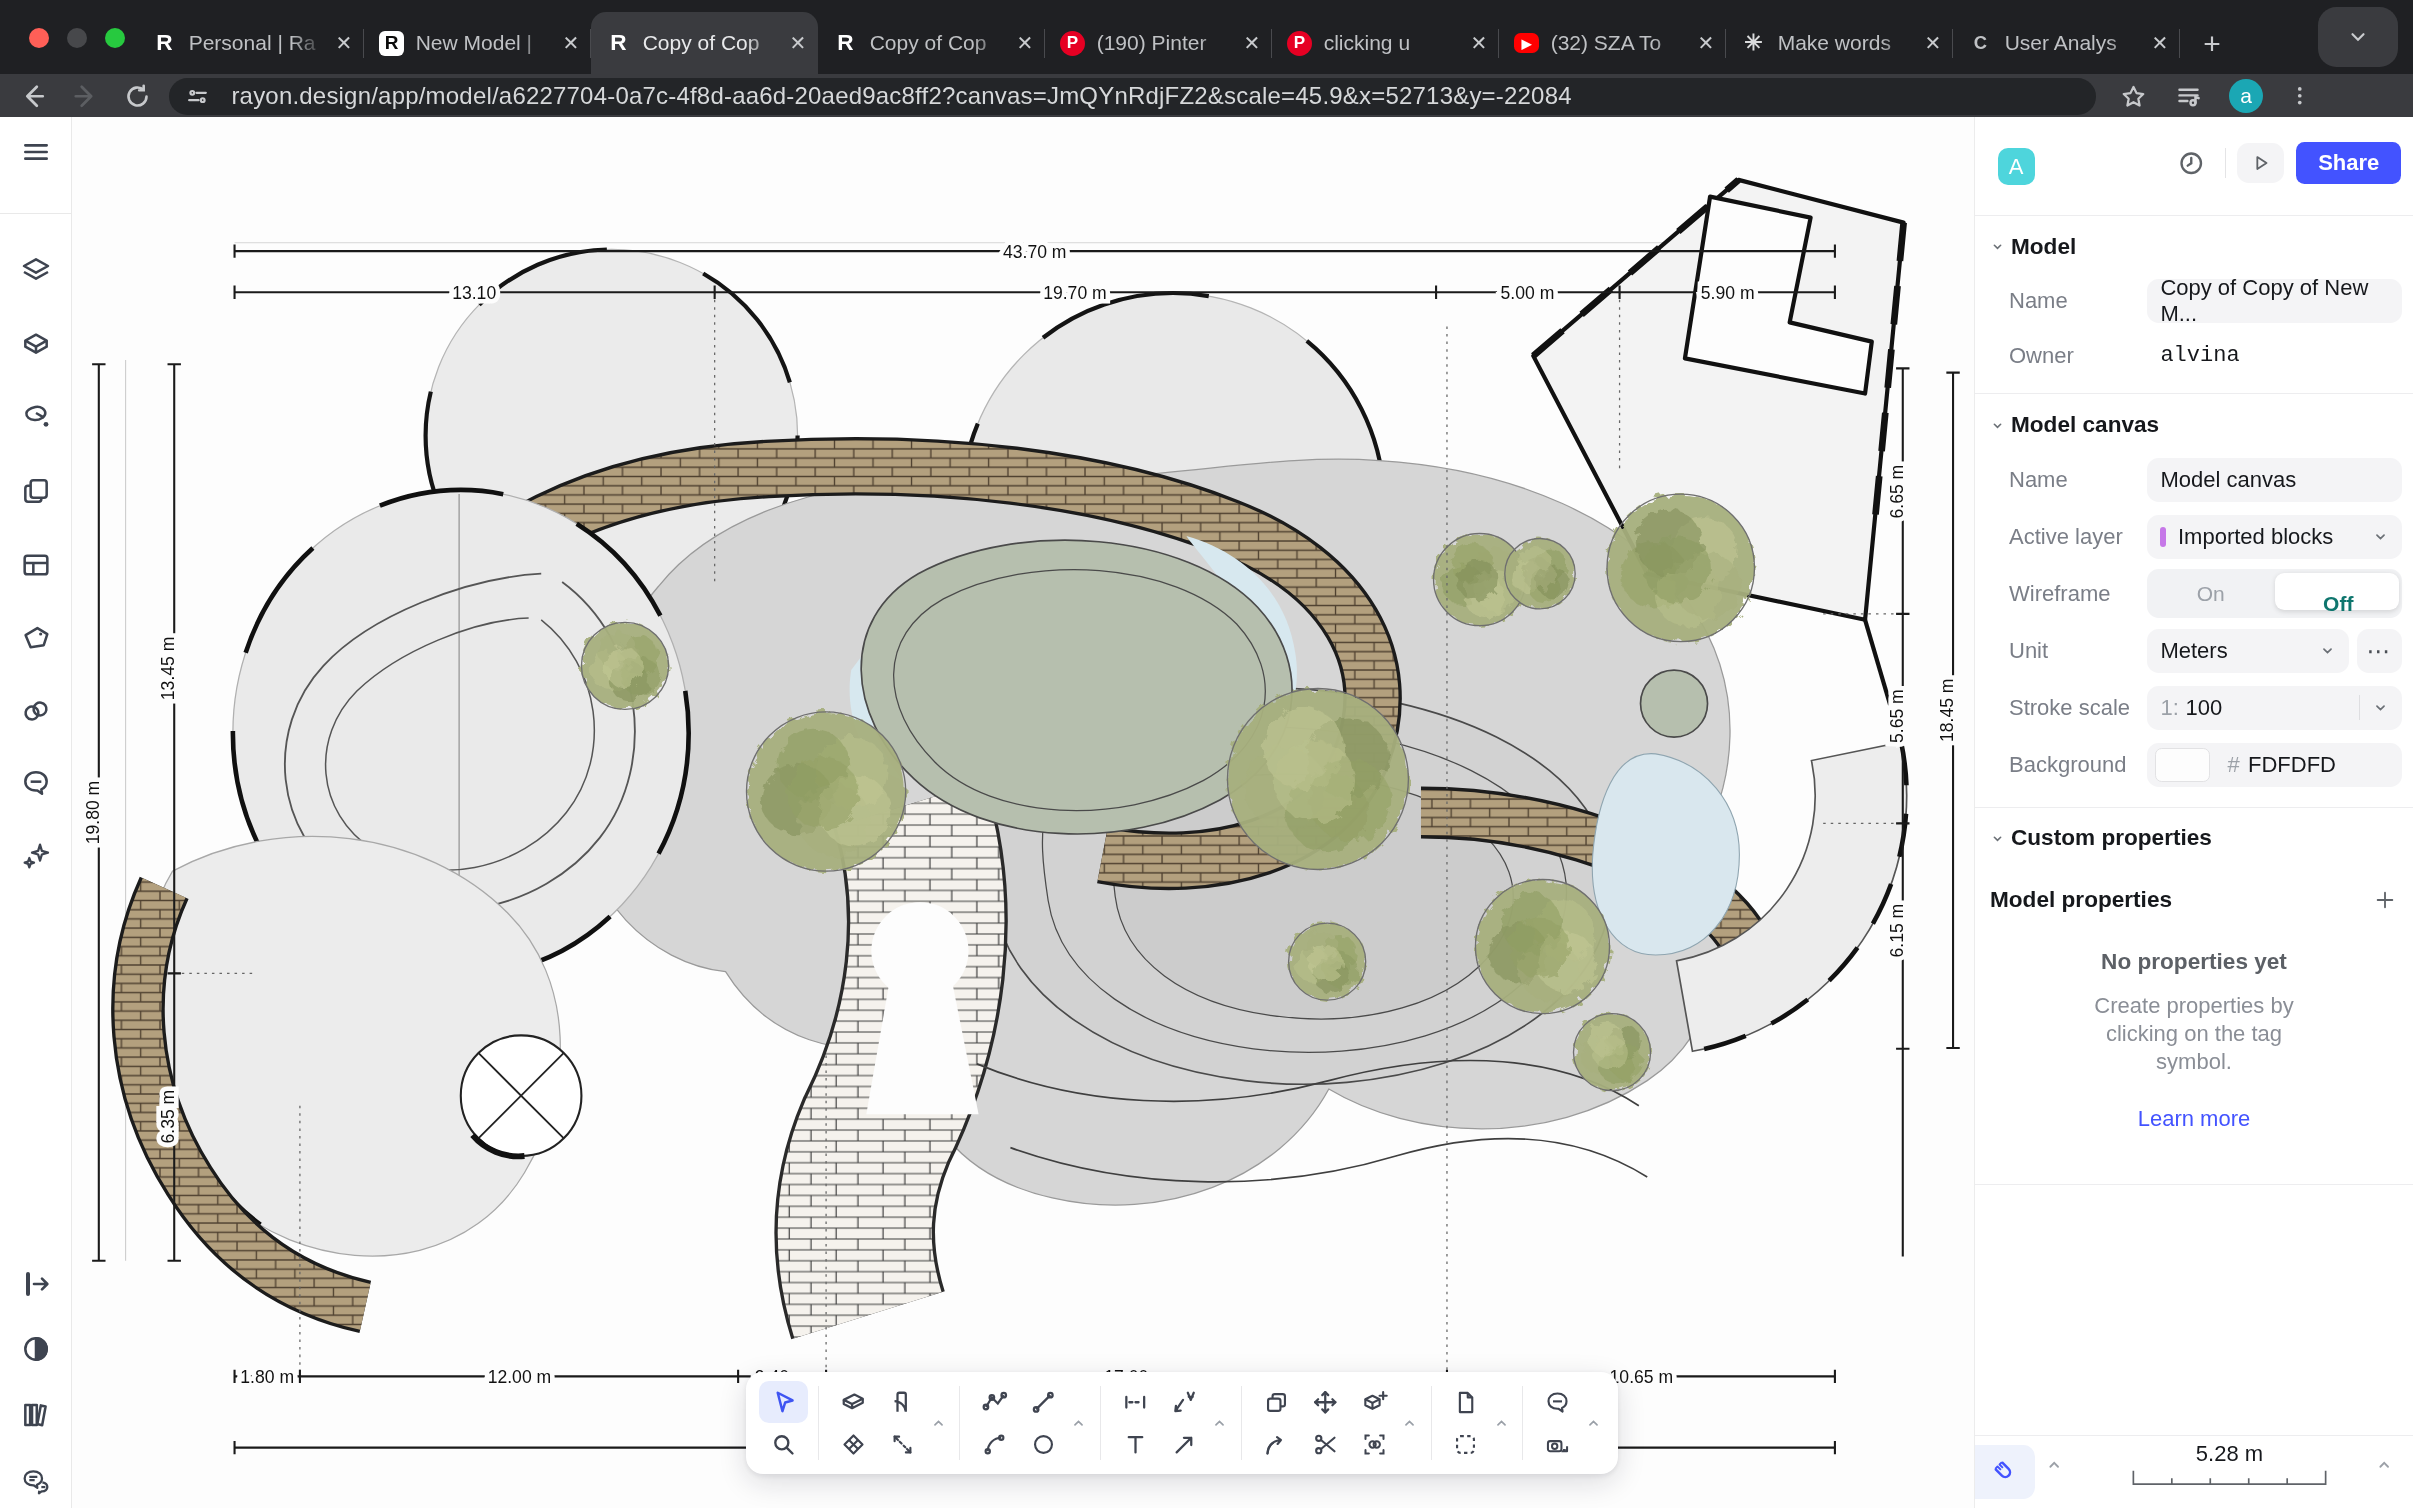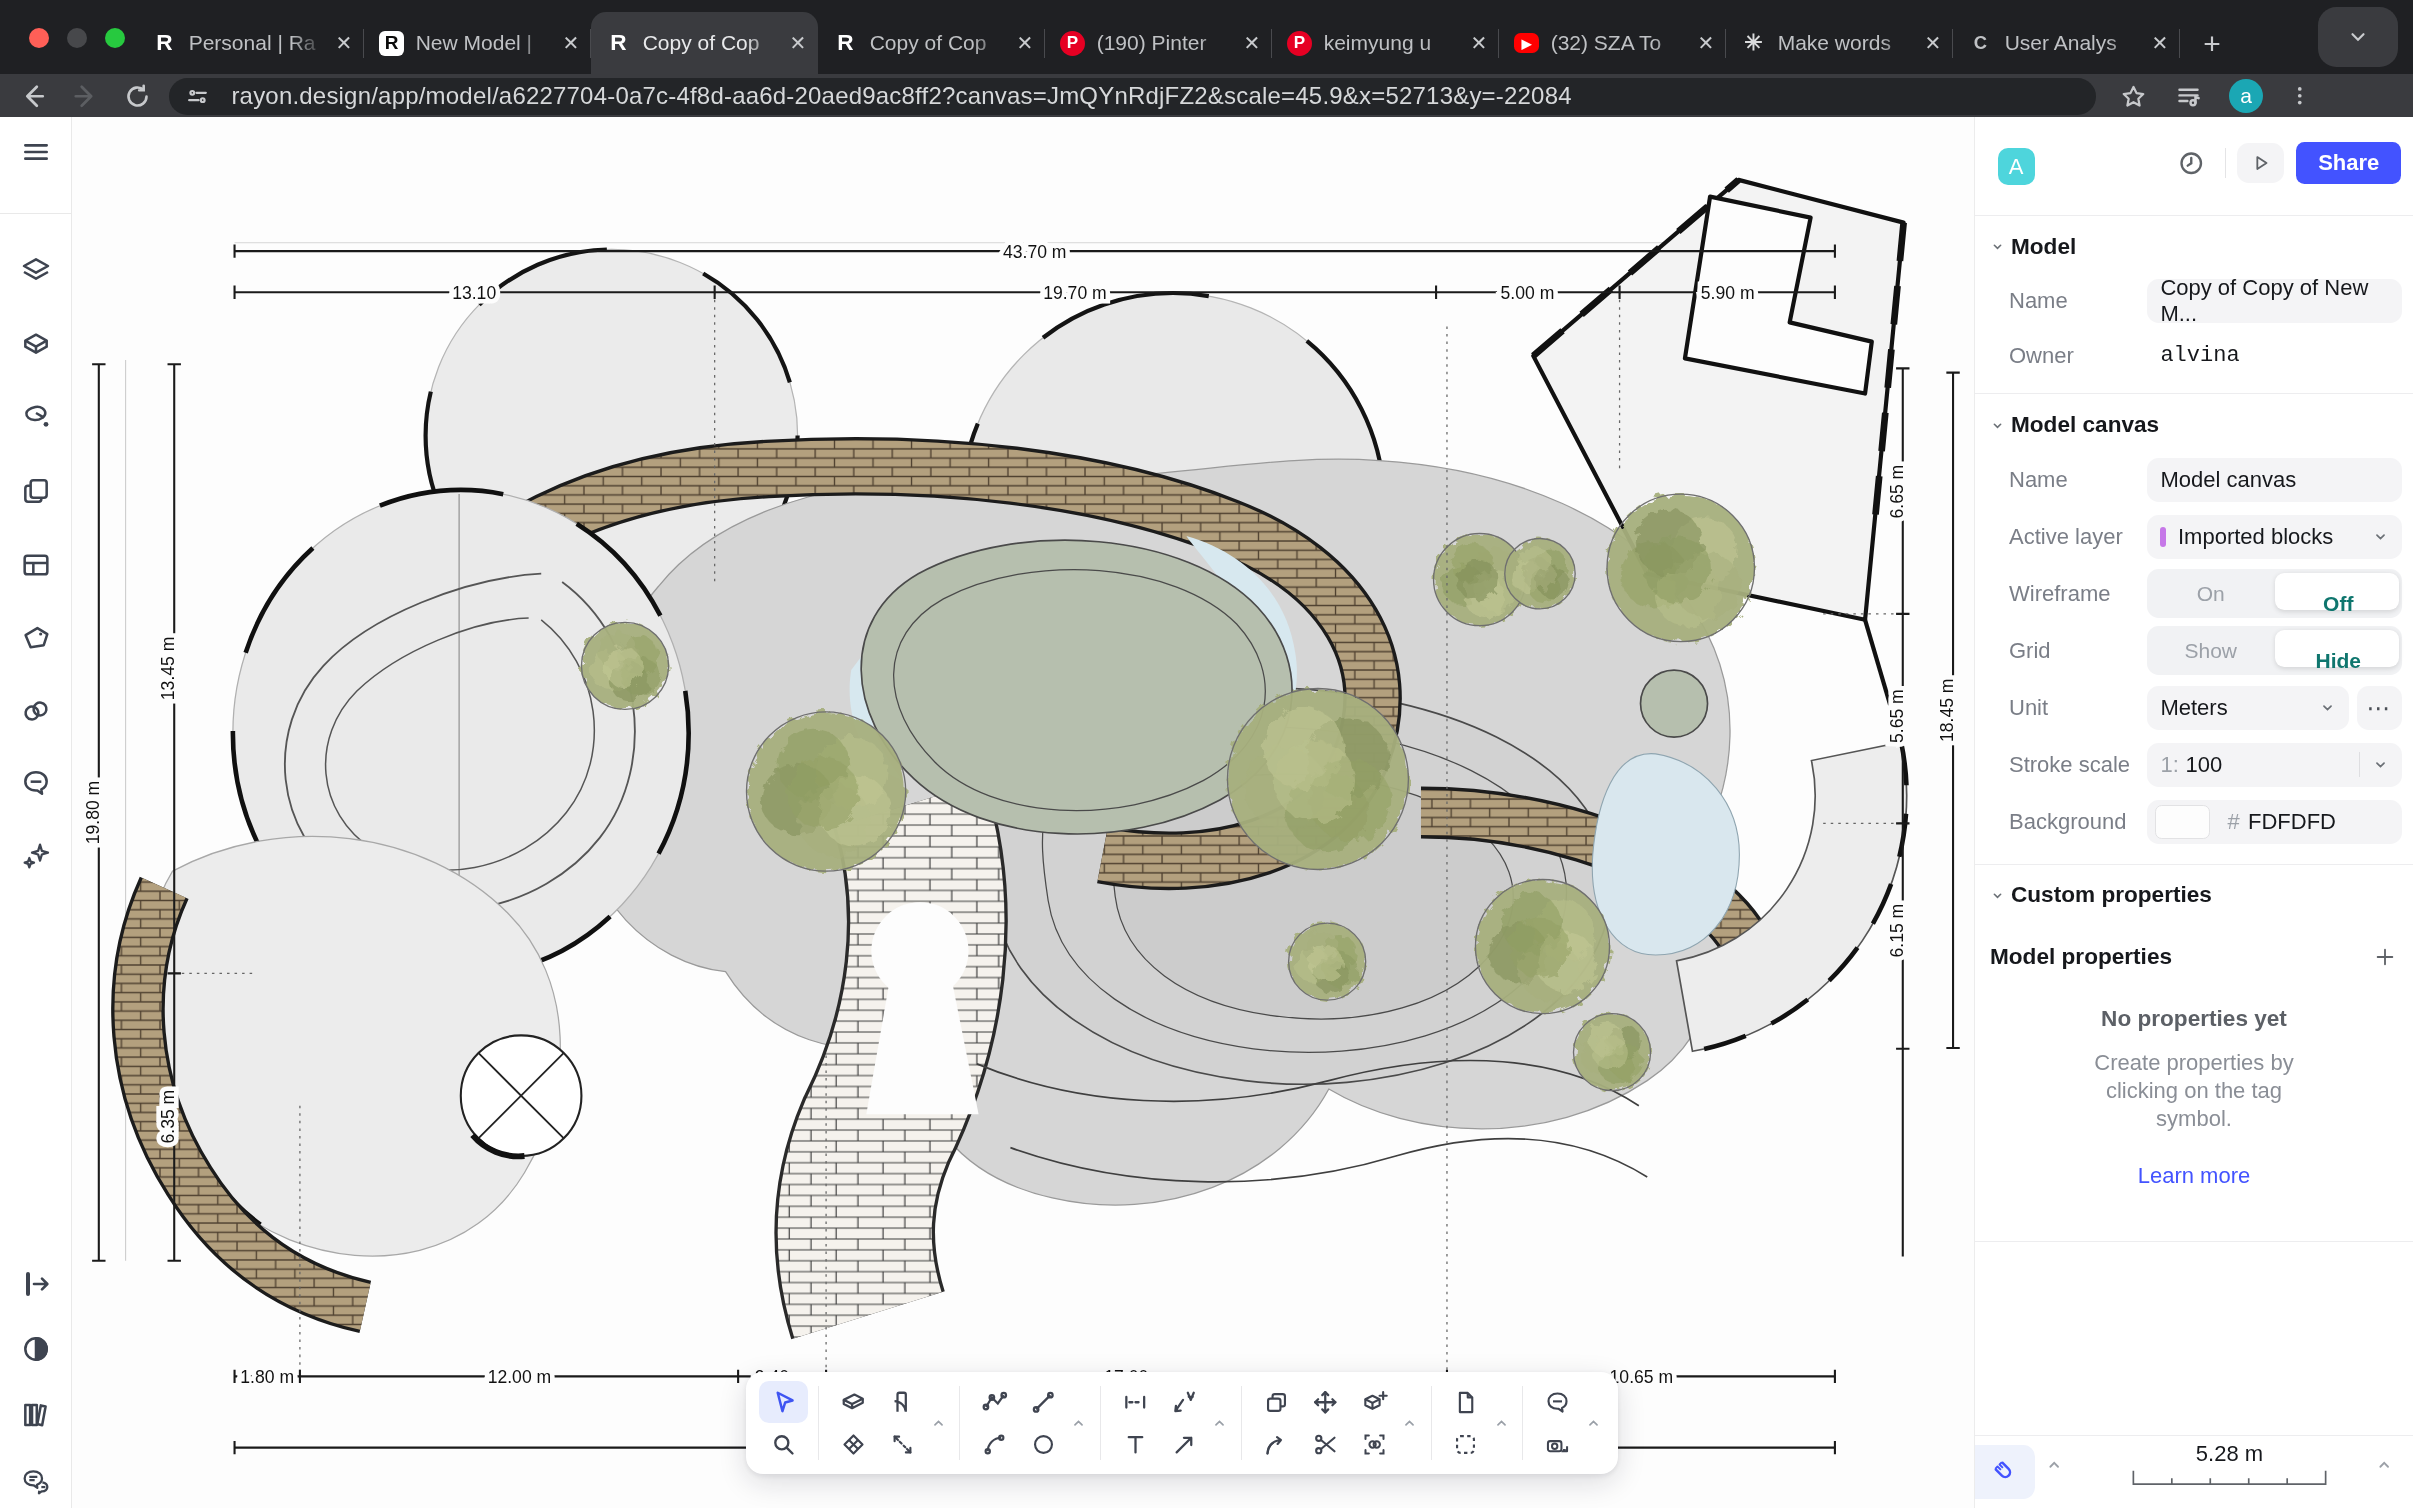--- a/index.html
+++ b/index.html
@@ -135,21 +135,21 @@
   </div>
 
   <div class="tab">
     <span class="tabicon ic-pinterest">P</span>
     <span class="tablabel">(190) Pinter</span>
     <span class="tabclose">✕</span>
   </div>
 
   <div class="tab">
     <span class="tabicon ic-pinterest">P</span>
-    <span class="tablabel">keimyung u</span>
+    <span class="tablabel">clicking u</span>
     <span class="tabclose">✕</span>
   </div>
 
   <div class="tab">
     <span class="tabicon ic-youtube">▶</span>
     <span class="tablabel">(32) SZA To</span>
     <span class="tabclose">✕</span>
   </div>
 
   <div class="tab">
@@ -871,30 +871,20 @@
       <span class="plbl">Wireframe</span>
       <div class="pctl">
           <div class="seg">
         <div class="segknob"></div>
         <span>On</span>
         <span class="on">Off</span>
       </div>
         </div>
     </div>
     <div class="prow">
-      <span class="plbl">Grid</span>
-      <div class="pctl">
-          <div class="seg">
-        <div class="segknob"></div>
-        <span>Show</span>
-        <span class="on">Hide</span>
-      </div>
-        </div>
-    </div>
-    <div class="prow">
       <span class="plbl">Unit</span>
       <div class="pctl">
         <div class="pill" style="width:202px">
           <span>Meters</span>
           <span class="chev">
               <svg class="ic" width="17" height="17" viewBox="0 0 24 24" fill="none" stroke="currentColor" stroke-width="2.4" stroke-linecap="round">
                 <path d="M7 10 L12 15 L17 10"></path>
               </svg>
             </span>
         </div>

